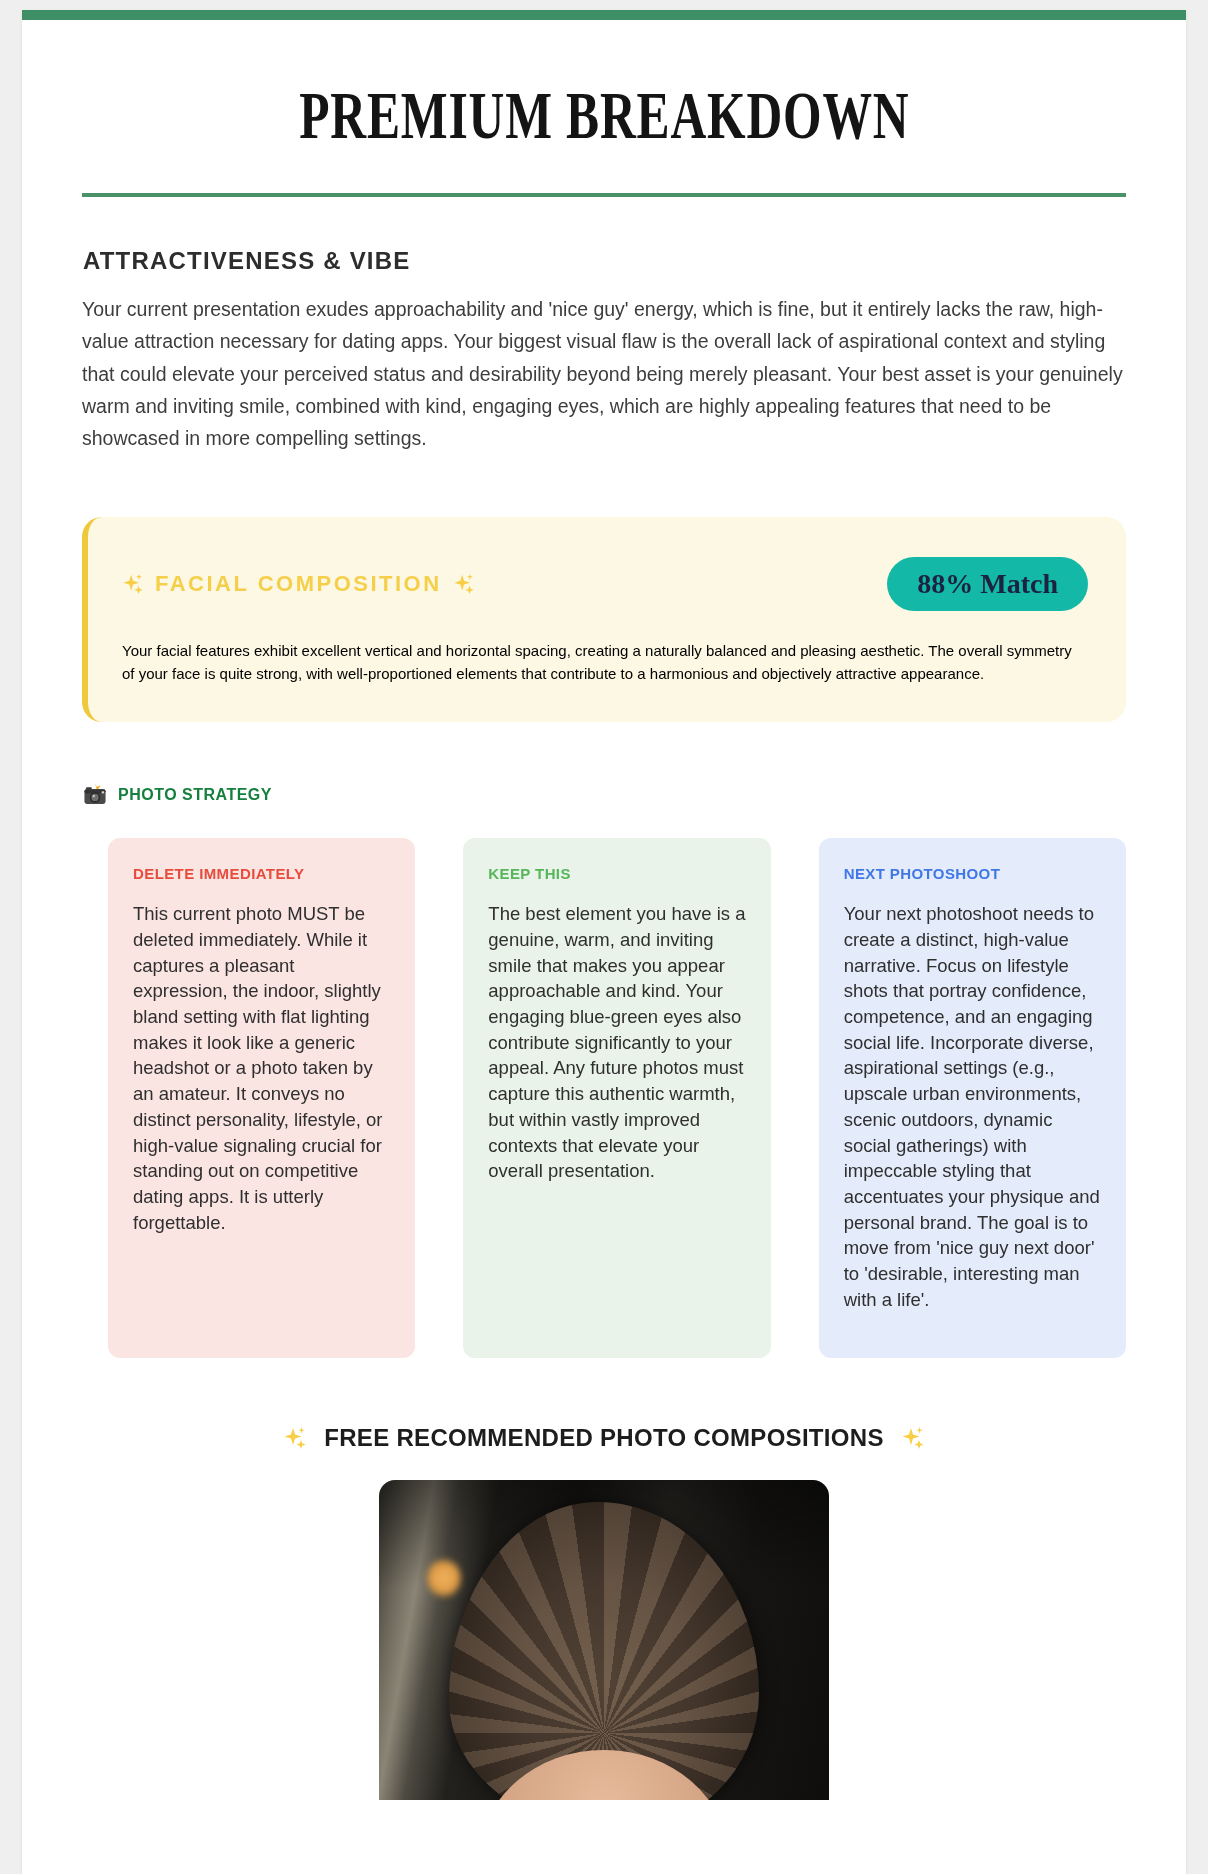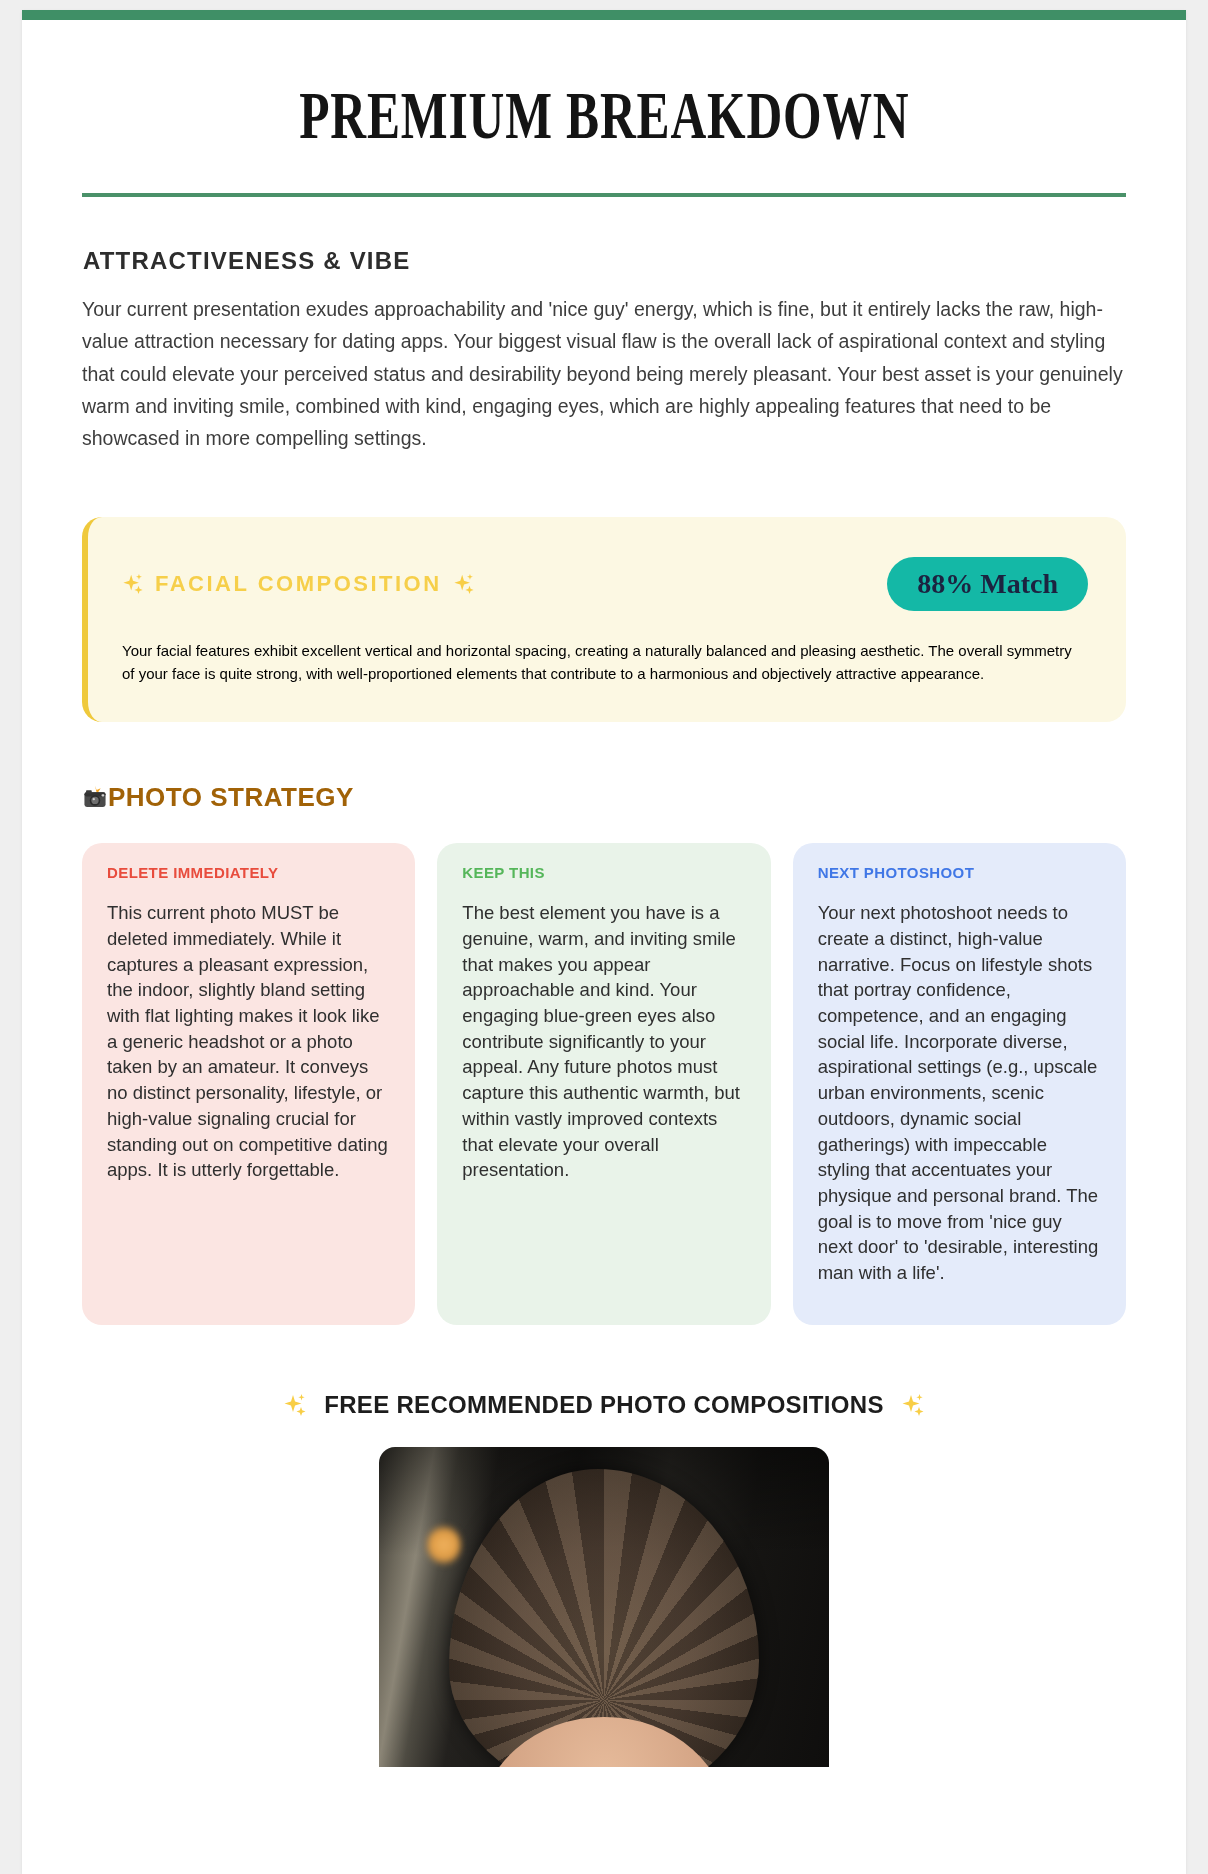--- a/index.html
+++ b/index.html
@@ -79,29 +79,30 @@
   }
   .facial-body {
     margin: 28px 0 0;
     font-size: 15px; line-height: 1.58;
     color: #000000;
   }
 
   
   .strategy-heading {
     margin-top: 60px;
-    display: flex; align-items: center; 
-    font-size: 26px; font-weight: 700; letter-spacing: 0.5px;
-    color: #a16207;
+    display: flex; align-items: center; gap: 10px;
+    font-size: 16px; font-weight: 700; letter-spacing: 0.5px;
+    color: #15803d;
   }
   .strategy-cards { display: flex; gap: 22px; margin-top: 30px; align-items: stretch; }
   .scard {
     flex: 1 1 0;
-    border-radius: 20px;
-    padding: 21px 25px;
+    border-radius: 12px;
+    padding: 27px 25px;
+    margin-left: 26px;
   }
   .scard-label { font-size: 15px; font-weight: 700; letter-spacing: 0.4px; }
   .scard-body {
     margin-top: 19px;
     font-size: 18.5px; line-height: 1.39;
     color: #2f2f2f;
   }
   .scard-delete { background: #fbe5e2; }
   .scard-delete .scard-label { color: #e84c3d; }
   .scard-keep { background: #e9f3e9; }

